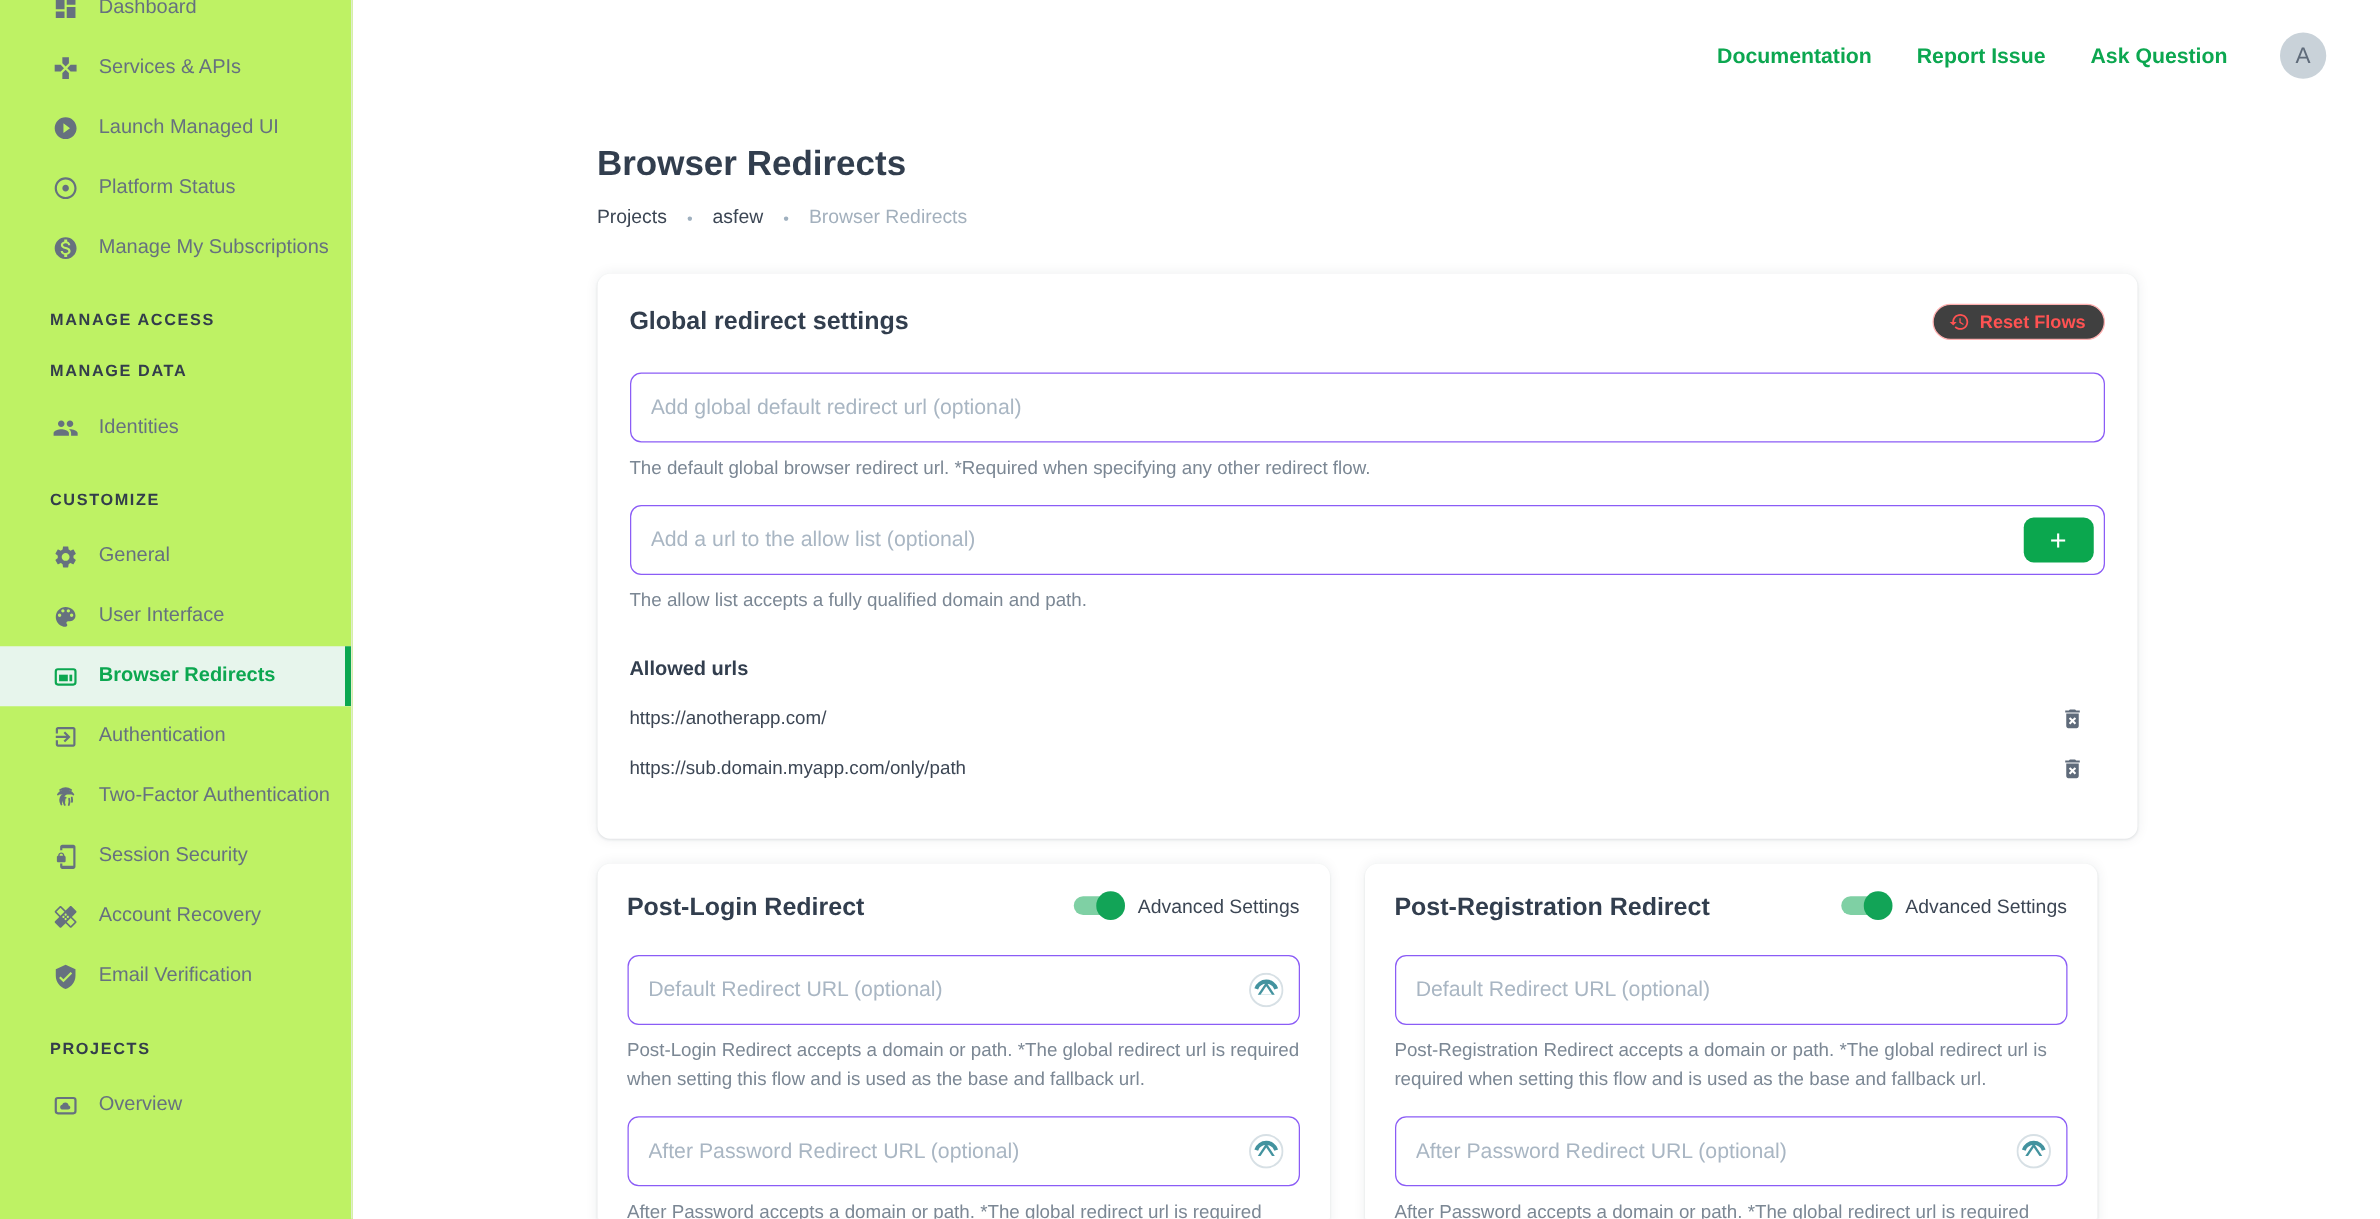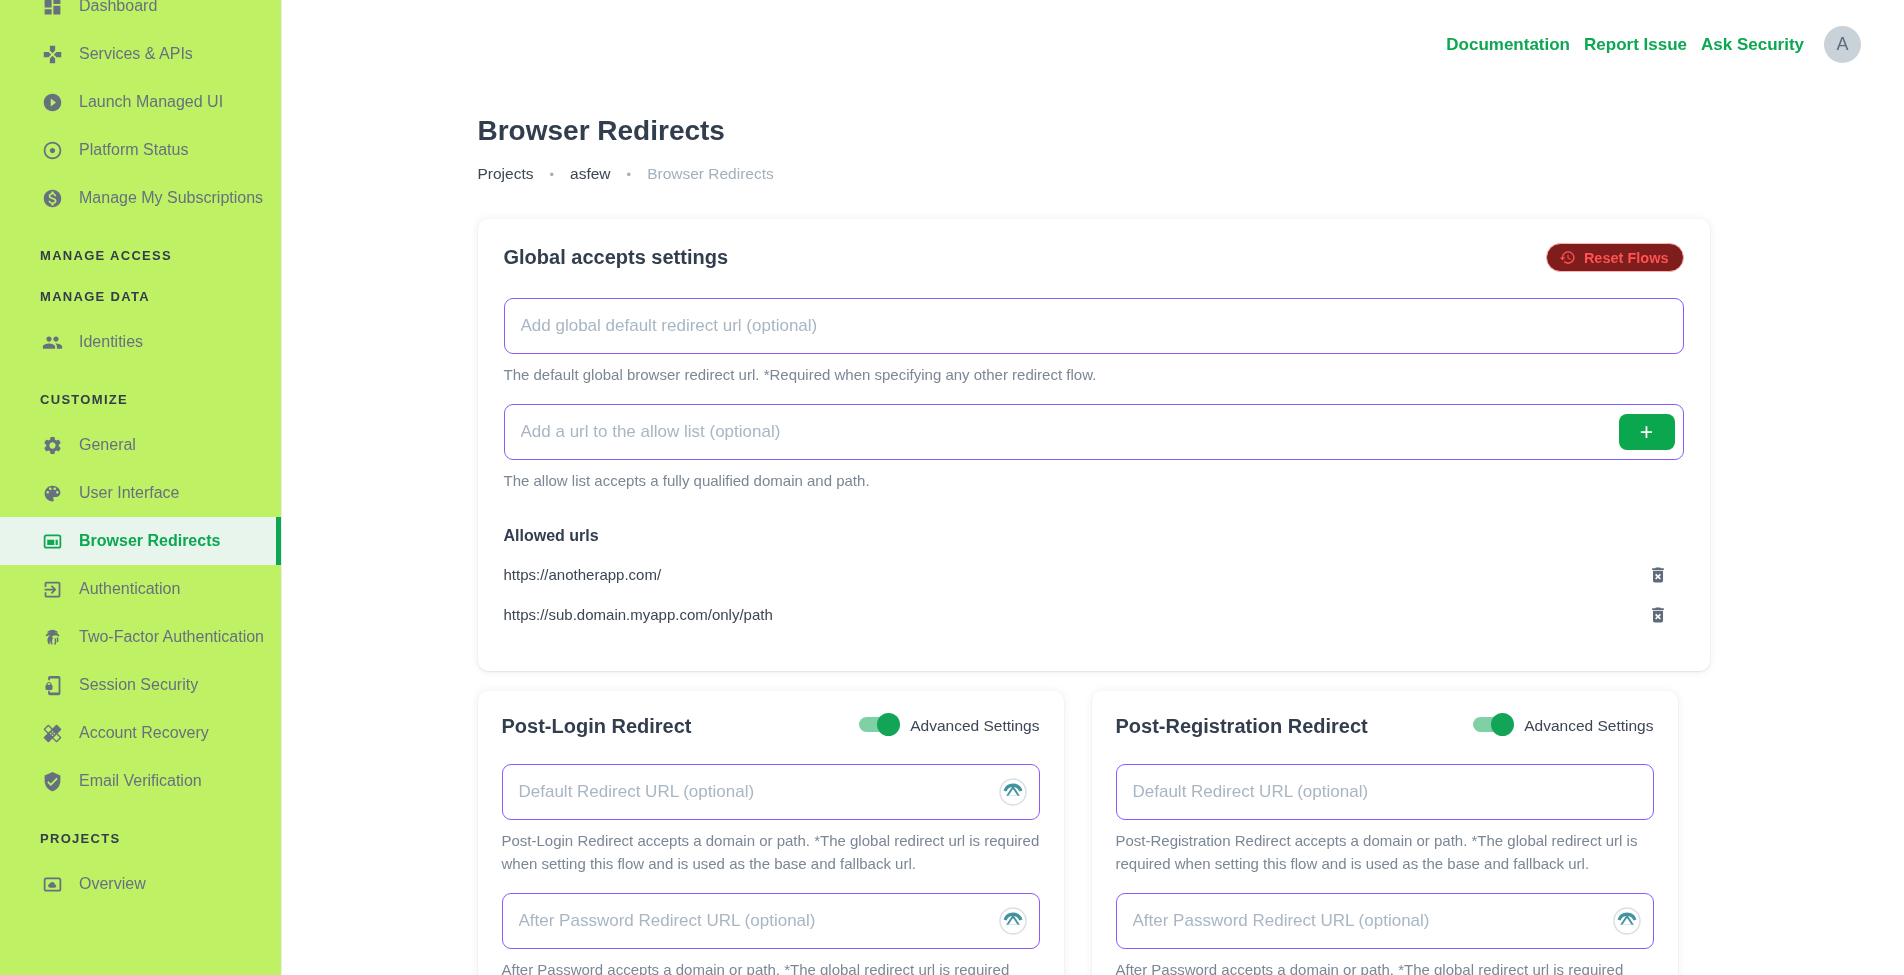--- a/index.html
+++ b/index.html
@@ -14,42 +14,42 @@
               gap:16px; color:#66717f; font-size:16px; cursor:pointer; white-space:nowrap; }
   .nav-item svg { width:21px; height:21px; flex:0 0 auto; fill:currentColor; }
   .nav-item.active { background:#e7f5ec; color:#0ca750; font-weight:700;
                      box-shadow:inset -5px 0 0 #0ca750; }
   .section-hdr { margin:26px 0 14px; padding-left:40px; font-size:13px; font-weight:700;
                  color:#333d4b; letter-spacing:1.3px; }
 
   
   .main { margin-left:283px; height:975px; }
   .topbar { display:flex; justify-content:flex-end; align-items:center;
-            gap:14px; padding:26px 43px 0 0; }
+            gap:36px; padding:26px 43px 0 0; }
   .top-link { color:#0ca750; font-size:17px; font-weight:700; cursor:pointer; }
   .avatar { width:37px; height:37px; border-radius:50%; background:#c9d2d9;
             display:flex; align-items:center; justify-content:center;
             color:#5f6b7a; font-size:18px; margin-left:6px; cursor:pointer; }
 
   .content { width:1232px; margin:0 auto; }
   h1.page-title { margin-top:52px; font-size:28px; color:#323e4e; font-weight:700; }
   .breadcrumb { display:flex; align-items:center; gap:16px; margin-top:18px; font-size:15.5px; }
   .crumb { color:#3c4654; cursor:pointer; }
   .crumb.current { color:#a3b0bd; cursor:default; }
   .crumb-sep { color:#9fb0bf; font-size:13px; }
 
   .card { background:#fff; border-radius:10px;
           box-shadow:0 1px 2px rgba(33,43,54,.10), 0 0 10px rgba(33,43,54,.07); }
   .card-head { display:flex; justify-content:space-between; align-items:center; }
   .card-title { font-size:20px; font-weight:700; color:#323e4e; }
 
   .global-card { margin-top:36px; padding:24px 26px 46px; }
   .reset-btn { display:flex; align-items:center; gap:8px; color:#ff5252;
                border:1px solid #ffb0b0; border-radius:16px; padding:5px 14px 5px 12px;
-               font-weight:700; font-size:14.5px; background:#7f1d1d; cursor:pointer;
+               font-weight:700; font-size:14.5px; background:#404040; cursor:pointer;
                font-family:inherit; }
   .reset-btn svg { width:17px; height:17px; fill:#ff5252; }
 
   .field { position:relative; margin-top:26px; }
   .field.tight { margin-top:18px; }
   input.text { width:100%; height:56px; border:1px solid #8b5cf6; border-radius:9px;
                padding:0 72px 0 16px; font-size:17px; color:#3c4654; background:#fff;
                outline:none; font-family:inherit; }
   input.text::placeholder { color:#a9b6c3; }
   .help { margin-top:9px; font-size:15px; color:#7b8794; line-height:1.55; }
@@ -191,41 +191,41 @@
     </div>
 
   </div>
 </nav>
 
 <div class="main">
 
   <div class="topbar">
     <span class="top-link">Documentation</span>
     <span class="top-link">Report Issue</span>
-    <span class="top-link">Ask Security</span>
+    <span class="top-link">Ask Question</span>
     <div class="avatar">
       <span>A</span>
     </div>
   </div>
 
   <div class="content">
 
     <h1 class="page-title">Browser Redirects</h1>
 
     <div class="breadcrumb">
       <span class="crumb">Projects</span>
       <span class="crumb-sep">•</span>
       <span class="crumb">asfew</span>
       <span class="crumb-sep">•</span>
       <span class="crumb current">Browser Redirects</span>
     </div>
 
     <section class="card global-card">
       <div class="card-head">
-        <div class="card-title">Global accepts settings</div>
+        <div class="card-title">Global redirect settings</div>
         <button class="reset-btn">
           <svg viewBox="0 0 24 24">
               <path d="M13 3c-4.97 0-9 4.03-9 9H1l3.89 3.89.07.14L9 12H6c0-3.87 3.13-7 7-7s7 3.13 7 7-3.13 7-7 7c-1.93 0-3.68-.79-4.94-2.06l-1.42 1.42C8.27 19.99 10.51 21 13 21c4.97 0 9-4.03 9-9s-4.03-9-9-9zm-1 5v5l4.28 2.54.72-1.21-3.5-2.08V8h-1.5z"></path>
             </svg>
           <span>Reset Flows</span>
         </button>
       </div>
 
       <div class="field">
         <input class="text" type="text" placeholder="Add global default redirect url (optional)" style="">

